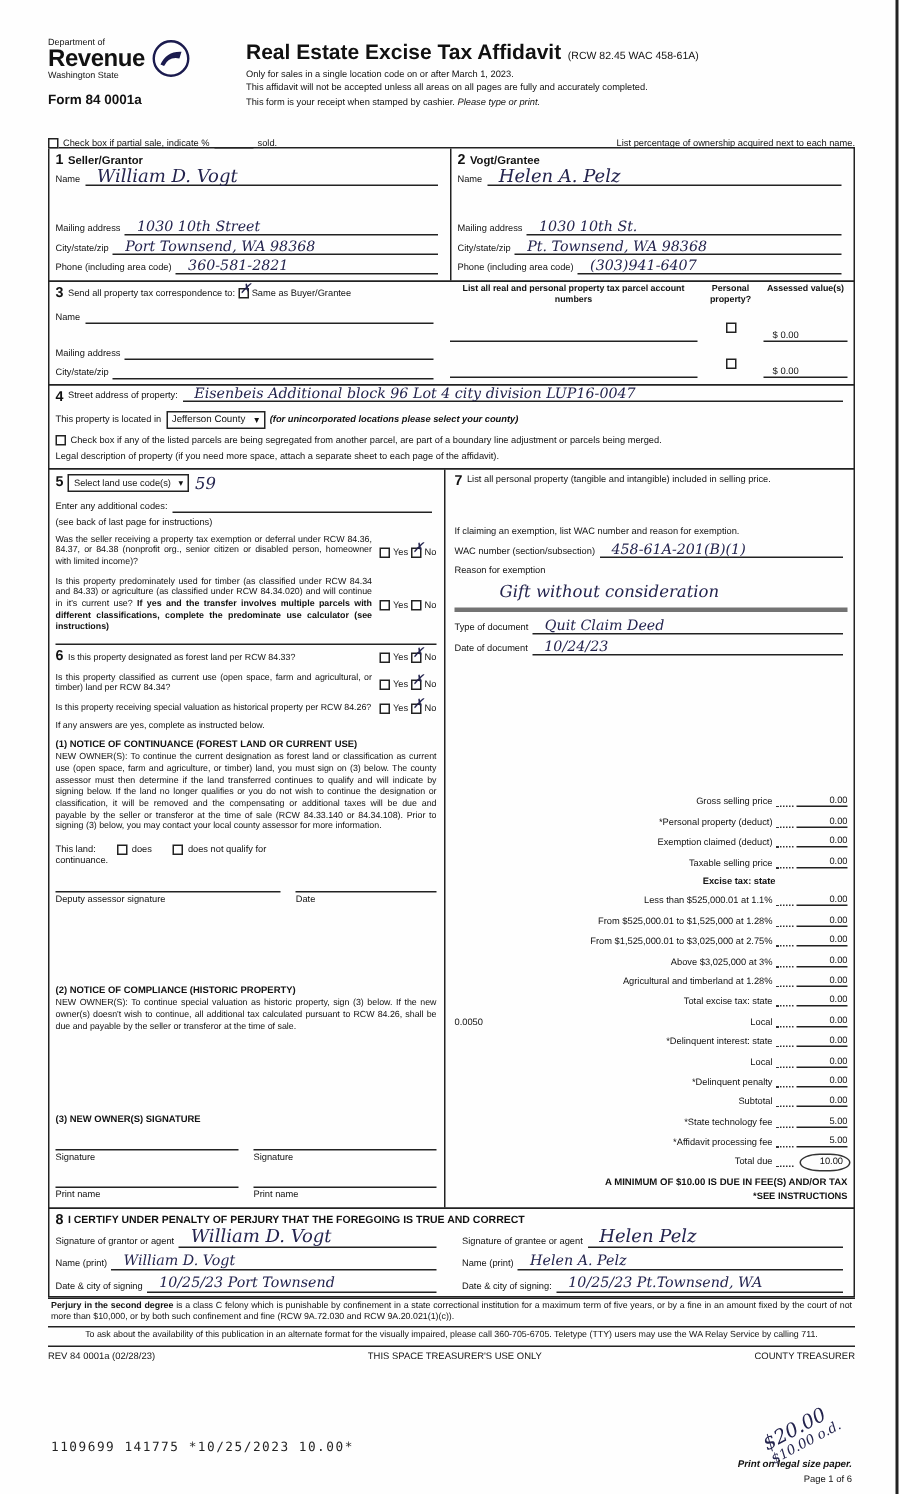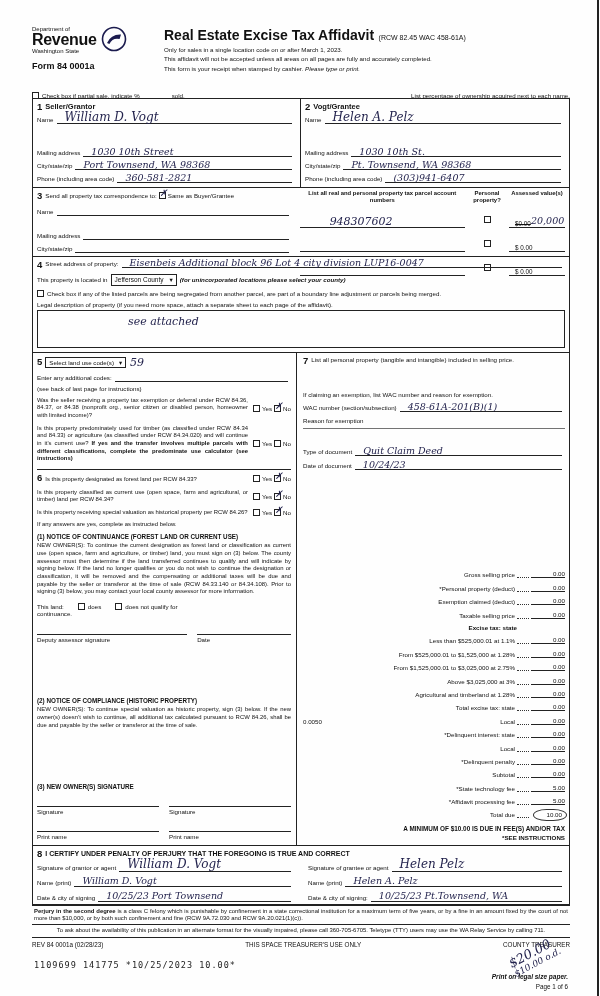--- a/index.html
+++ b/index.html
@@ -74,21 +74,21 @@
   .qtext { flex:1; padding-right:5px; }
   .yn { display:flex; align-items:center; gap:2px; flex:none; font-size:6.2px; }
   .sec6blk { border-top:1px solid #222; margin-top:6px; padding-top:3px; flex:1; display:flex; flex-direction:column; }
   .h6 { font-size:6.3px; font-weight:bold; margin-top:5px; }
   .dual { display:flex; gap:10px; margin-top:10px; }
   .dual .ln { border-bottom:0.9px solid #222; height:8px; }
   .duallbl { display:flex; gap:10px; font-size:6.2px; margin-top:1px; }
   .w1 { flex:1.6; } .w2 { flex:1; }
 
   
-  .docblk { border-top:1px solid #737373; margin-top:4px; padding-top:19px; }
+  .docblk { border-top:3px solid #737373; margin-top:4px; padding-top:7px; }
   .trow { display:flex; align-items:flex-end; justify-content:flex-end; font-size:6.2px; margin-top:5.4px; }
   .tlbl { white-space:nowrap; }
   .dots { width:12px; border-bottom:1px dotted #333; height:6px; margin:0 2px; flex:none; }
   .tval { width:34px; text-align:right; border-bottom:0.9px solid #222; flex:none; }
   .tprefix { margin-right:auto; font-size:6.2px; }
   .hdrspace { width:48px; flex:none; }
   .oval { border:1.2px solid #333; border-radius:60% / 75%; padding:1px 4px 2px; margin:-2px -2px -3px 2px; }
   .minnote { font-size:6.4px; font-weight:bold; text-align:right; margin-top:7px; }
   .seenote { font-size:6.2px; font-weight:bold; text-align:right; margin-top:2px; }
 
@@ -242,27 +242,20 @@
           <span class="line"></span>
         </div>
     </div>
     <div class="b3r">
       <div class="colhdrs">
         <span class="c1">List all real and personal property tax parcel account numbers</span>
         <span class="c2">Personal property?</span>
         <span class="c3">Assessed value(s)</span>
       </div>
       <div class="prow">
-        <span class="pline">
-            <span class="hw">948307602</span>
-          </span>
-        <span class="pcb"><span class="cb"><span class="mark"></span></span></span>
-        <span class="pval"><span class="struck">$0.00</span><span class="hw">20,000</span></span>
-      </div>
-      <div class="prow">
         <span class="pline"></span>
         <span class="pcb"><span class="cb"><span class="mark"></span></span></span>
         <span class="pval">$ 0.00</span>
       </div>
       <div class="prow">
         <span class="pline"></span>
         <span class="pcb"><span class="cb"><span class="mark"></span></span></span>
         <span class="pval">$ 0.00</span>
       </div>
     </div>
@@ -284,23 +277,20 @@
         </span>
       <span class="lbl b i">(for unincorporated locations please select your county)</span>
     </div>
     <div class="row mid" style="margin-top:4px">
       <span class="cb">
           <span class="mark"></span>
         </span>
       <span class="lbl" style="margin-left:3px; white-space:normal">Check box if any of the listed parcels are being segregated from another parcel, are part of a boundary line adjustment or parcels being merged.</span>
     </div>
     <div class="lbl" style="margin-top:4px">Legal description of property (if you need more space, attach a separate sheet to each page of the affidavit).</div>
-    <div class="legalbox">
-        <span class="hw">see attached</span>
-      </div>
   </div>
 
   <div class="box main">
 
     <div class="mleft">
       <div class="row mid">
         <span class="secnum">5</span>
         <span class="selectbox">
             <span>Select land use code(s)</span>
             <span>▾</span>
@@ -436,20 +426,21 @@
       </div>
       <div style="height:26px"></div>
       <div class="note6">If claiming an exemption, list WAC number and reason for exemption.</div>
       <div class="row" style="margin-top:5px">
         <span class="lbl">WAC number (section/subsection)</span>
         <span class="line">
             <span class="hw">458-61A-201(B)(1)</span>
           </span>
       </div>
       <div class="lbl" style="margin-top:5px">Reason for exemption</div>
+      <div class="hw" style="font-size:11px; margin:4px 0 0 30px">Gift without consideration</div>
 
       <div class="docblk">
         <div class="row">
             <span class="lbl">Type of document</span>
             <span class="line">
               <span class="hw">Quit Claim Deed</span>
             </span>
           </div>
         <div class="row" style="margin-top:6px">
             <span class="lbl">Date of document</span>

